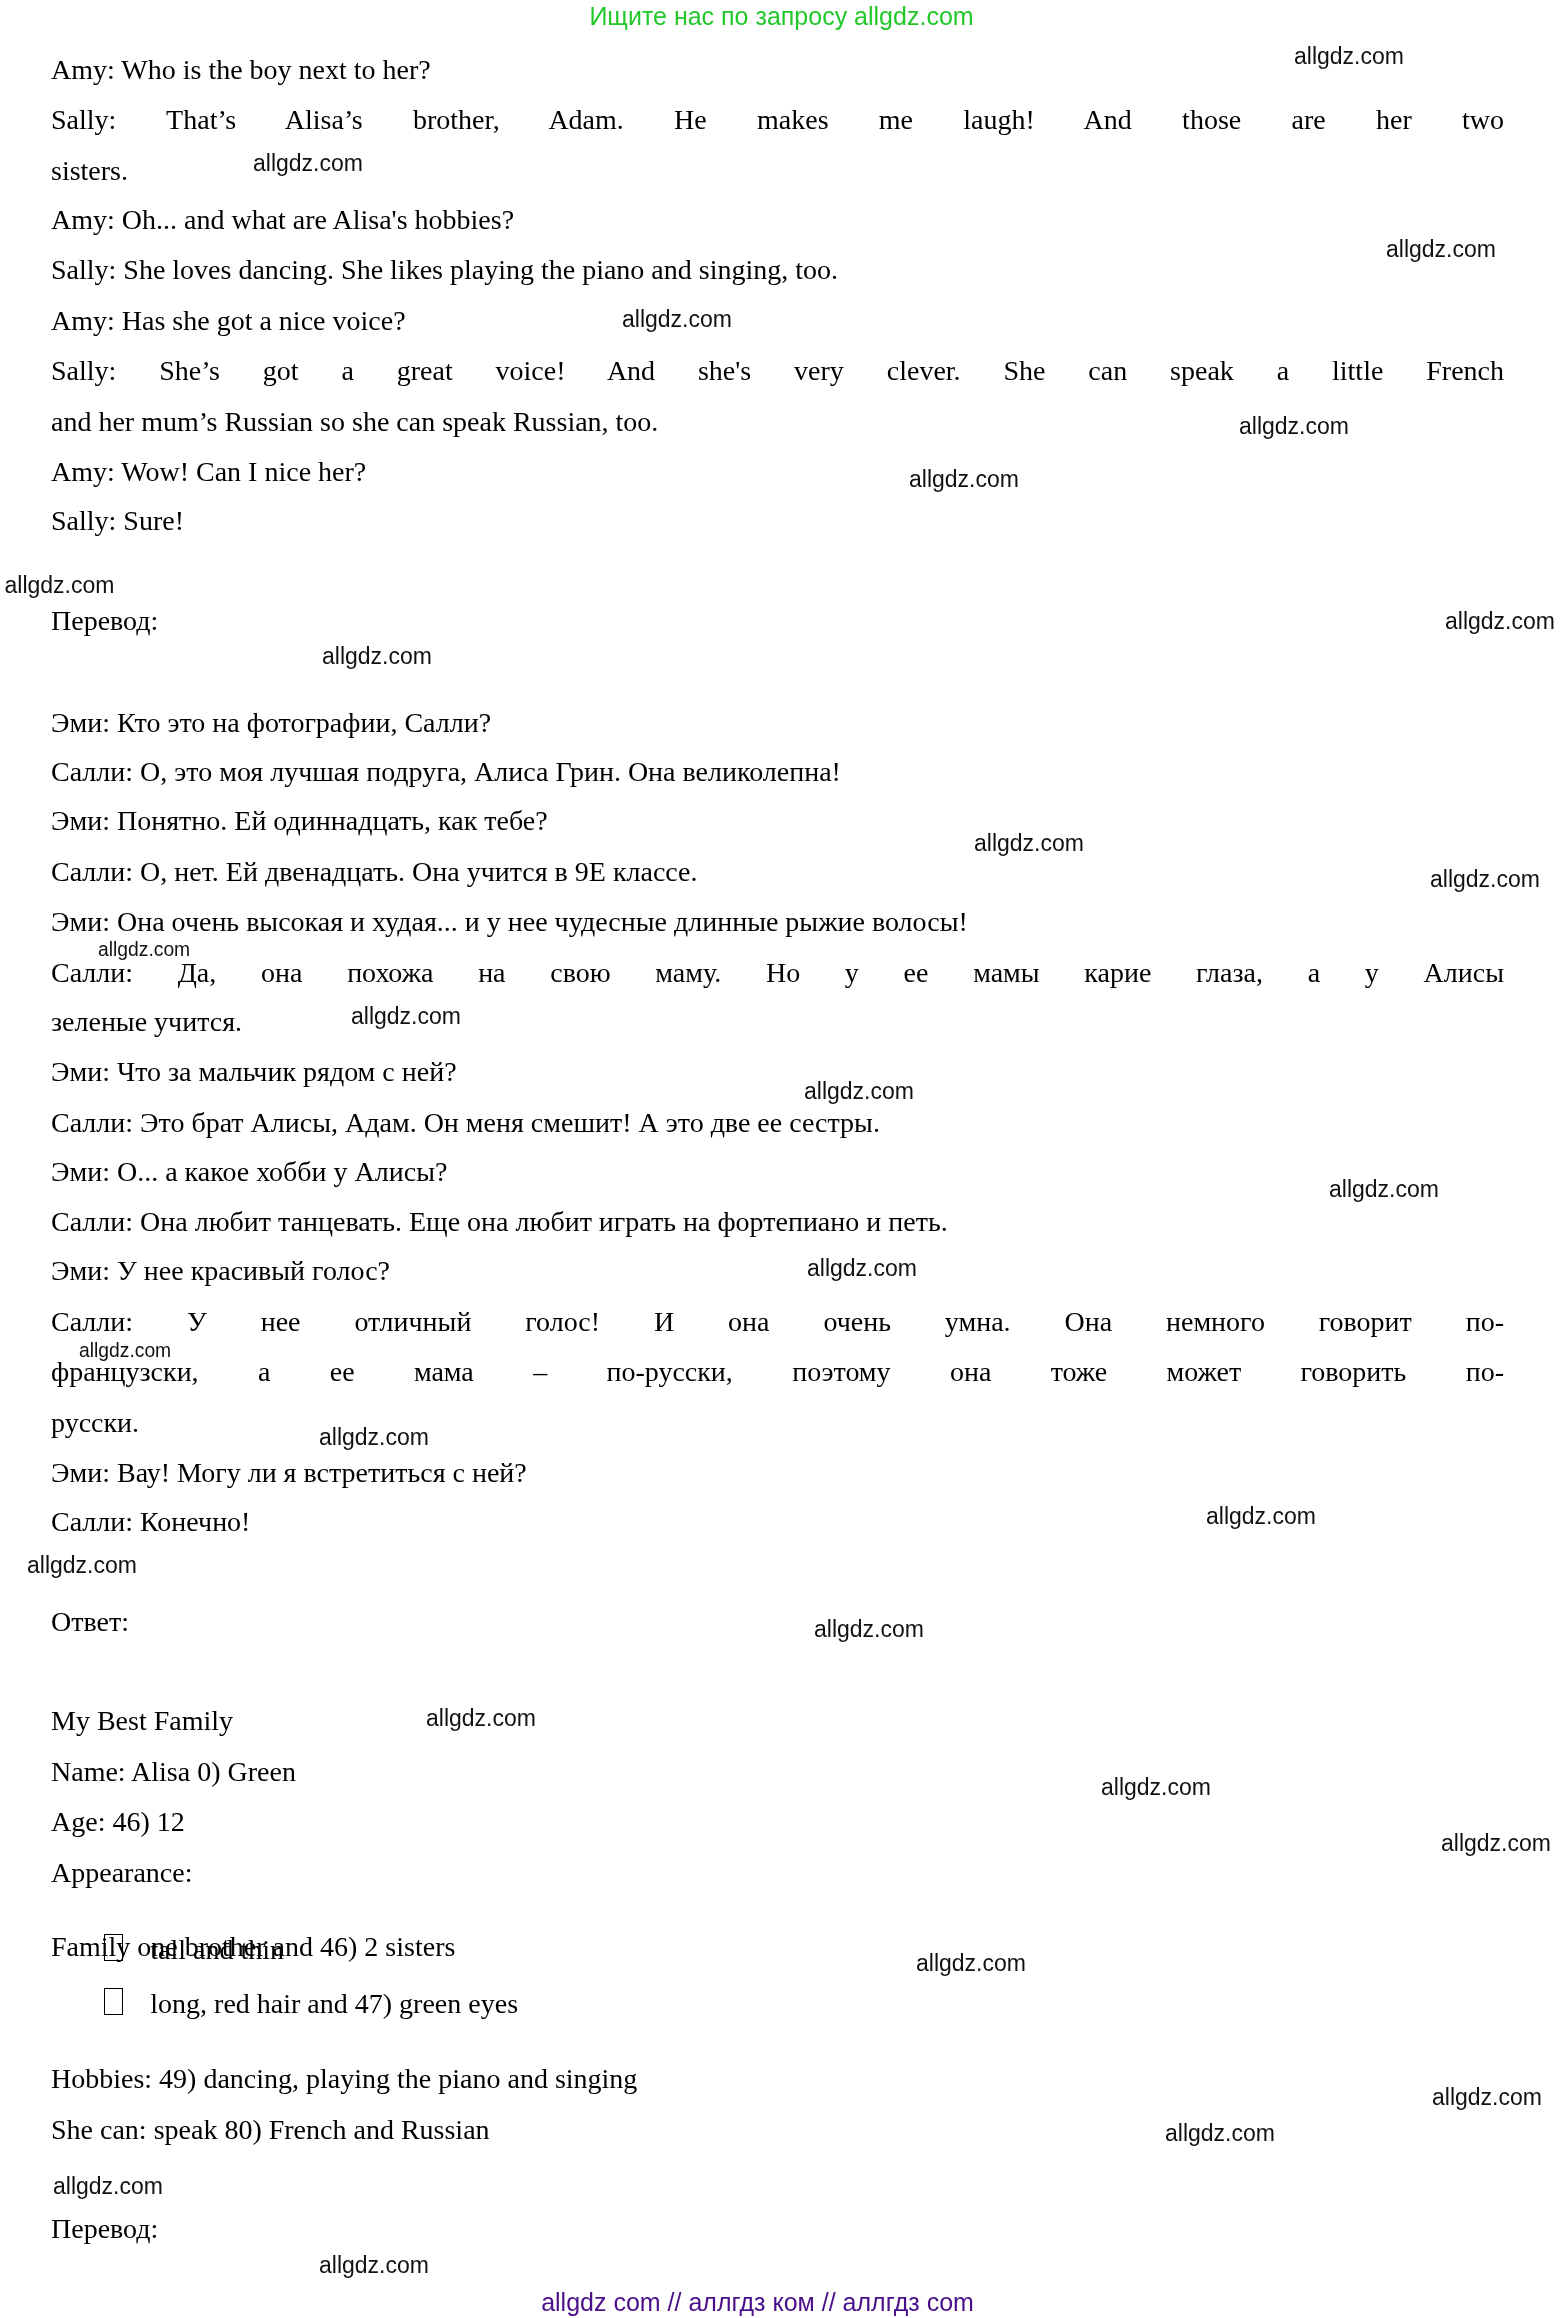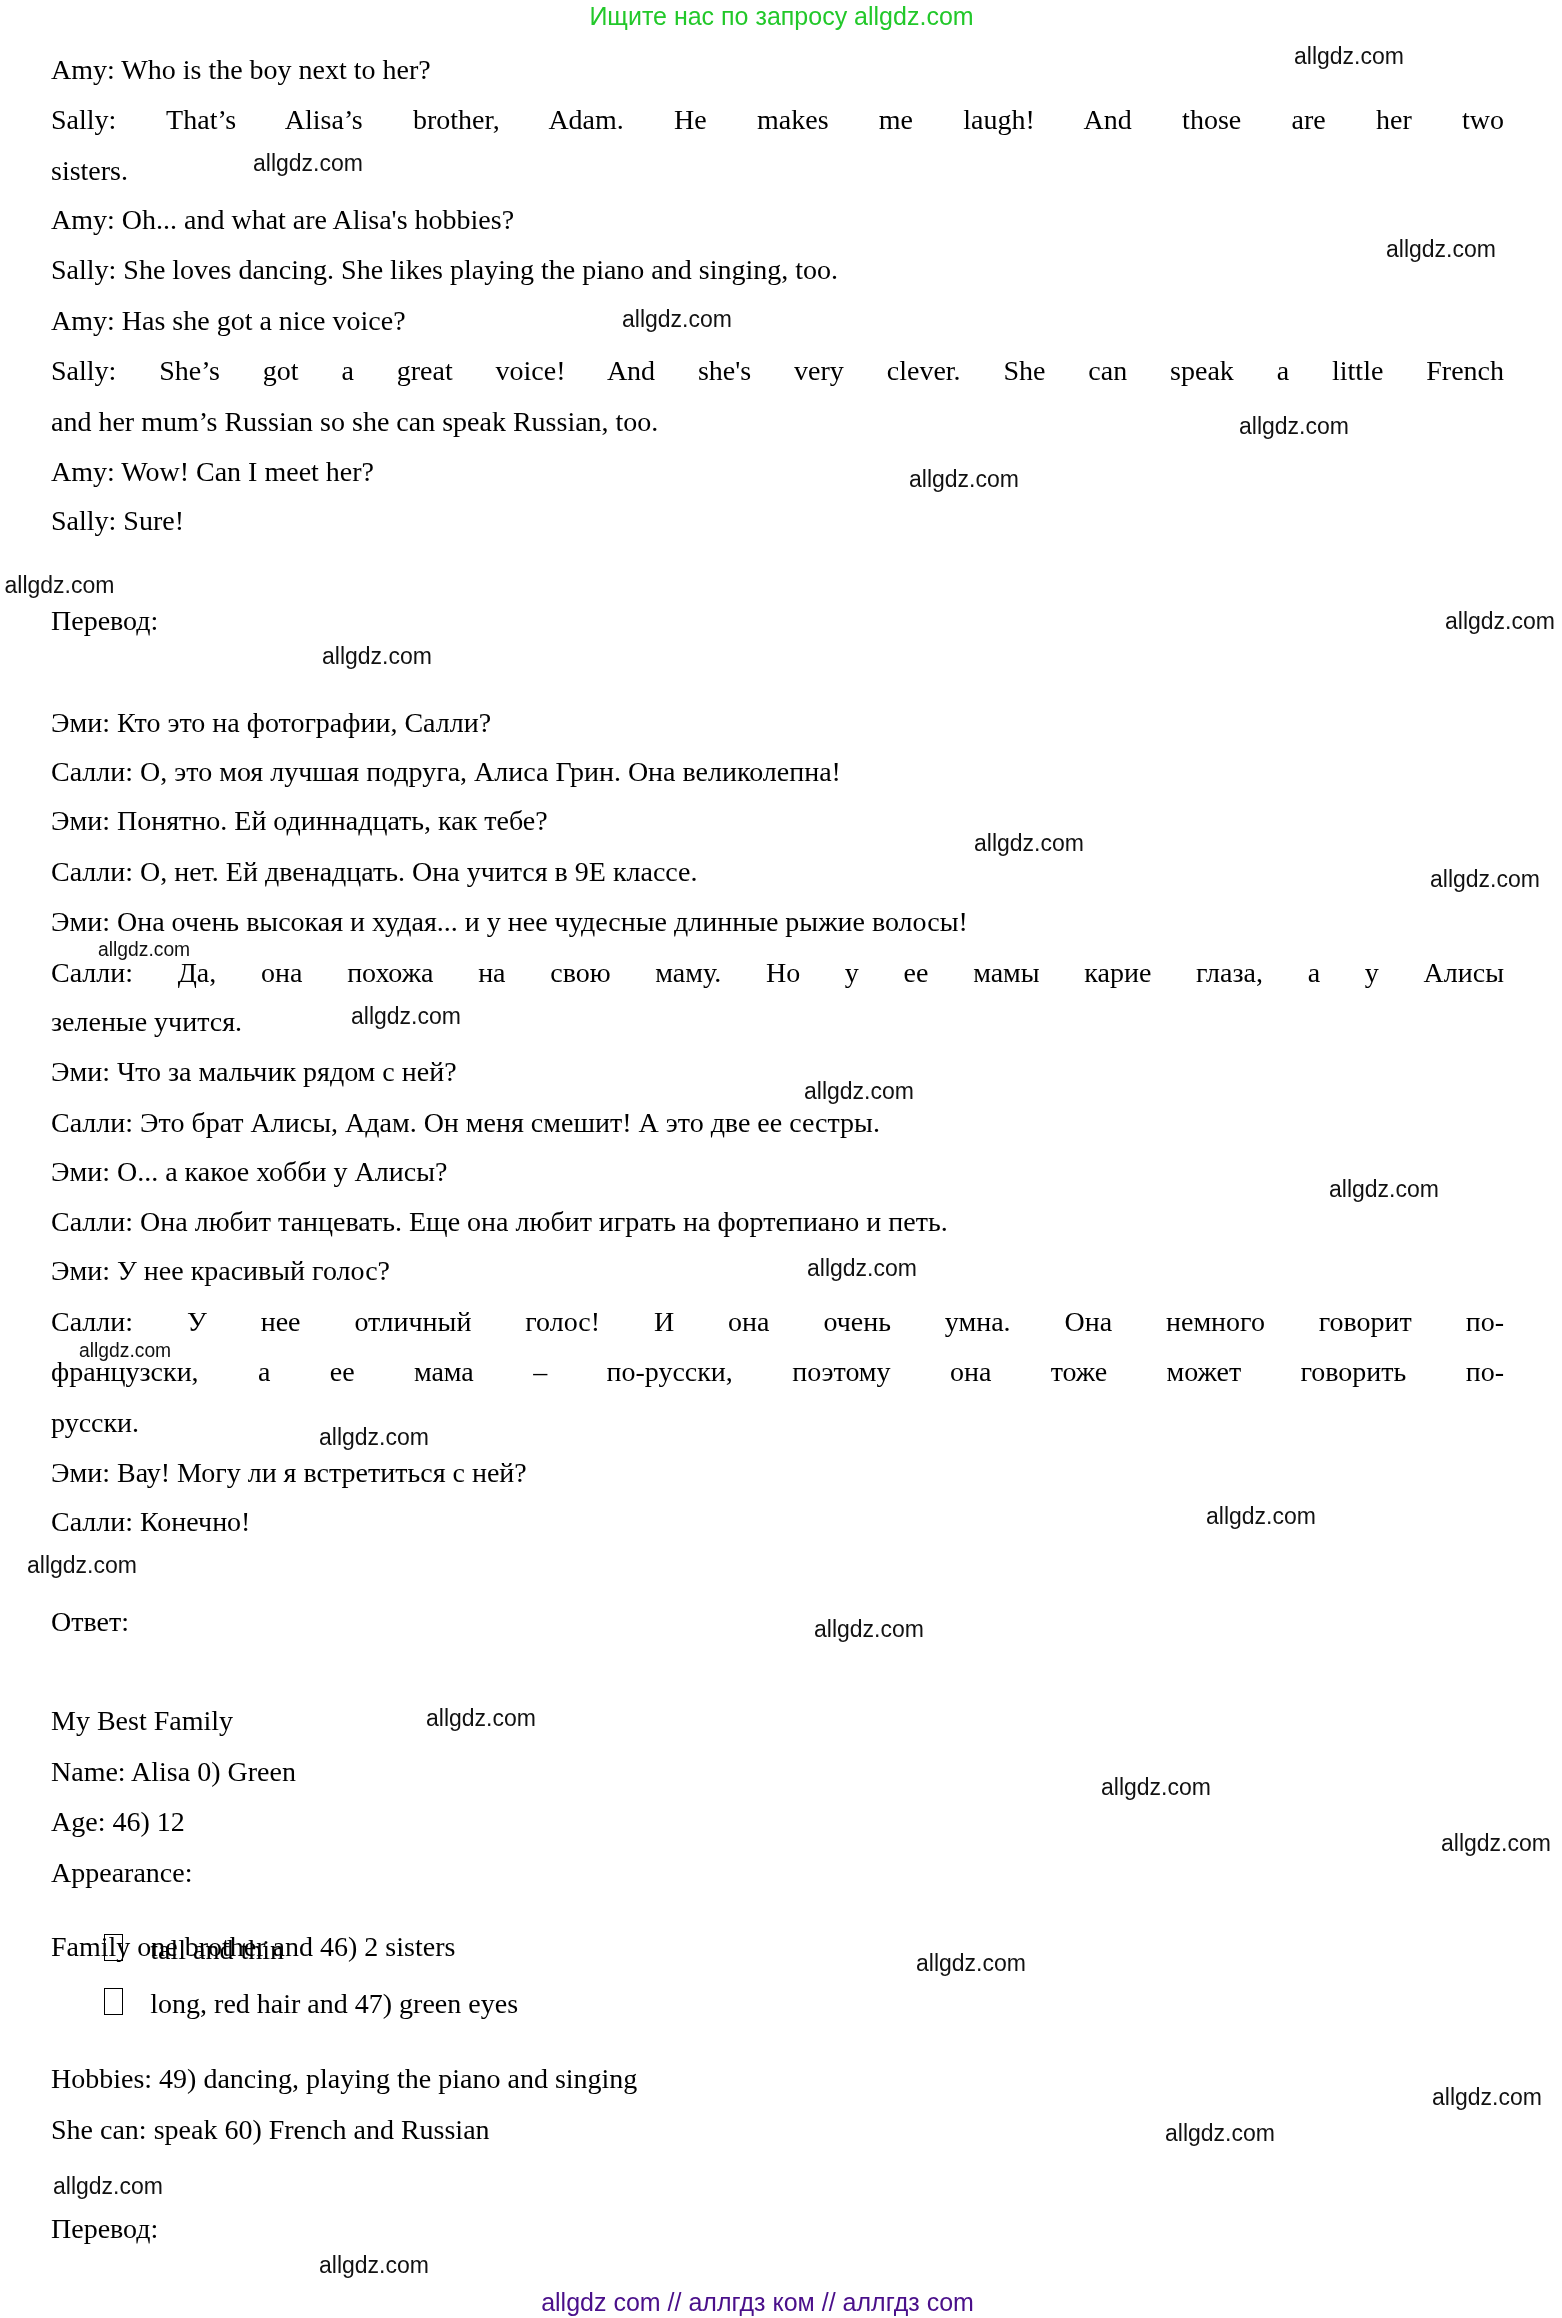--- a/index.html
+++ b/index.html
@@ -38,21 +38,21 @@
 <div class="header-banner">Ищите нас по запросу allgdz.com</div>
 
 <div class="line" style="top:45px">Amy: Who is the boy next to her?</div>
 <div class="line justify" style="top:95px">Sally: That’s Alisa’s brother, Adam. He makes me laugh! And those are her two</div>
 <div class="line" style="top:146px">sisters.</div>
 <div class="line" style="top:195px">Amy: Oh... and what are Alisa's hobbies?</div>
 <div class="line" style="top:245px">Sally: She loves dancing. She likes playing the piano and singing, too.</div>
 <div class="line" style="top:296px">Amy: Has she got a nice voice?</div>
 <div class="line justify" style="top:346px">Sally: She’s got a great voice! And she's very clever. She can speak a little French</div>
 <div class="line" style="top:397px">and her mum’s Russian so she can speak Russian, too.</div>
-<div class="line" style="top:447px">Amy: Wow! Can I meet her?</div>
+<div class="line" style="top:447px">Amy: Wow! Can I nice her?</div>
 <div class="line" style="top:496px">Sally: Sure!</div>
 
 <div class="line" style="top:596px">Перевод:</div>
 
 <div class="line" style="top:698px">Эми: Кто это на фотографии, Салли?</div>
 <div class="line" style="top:747px">Салли: О, это моя лучшая подруга, Алиса Грин. Она великолепна!</div>
 <div class="line" style="top:796px">Эми: Понятно. Ей одиннадцать, как тебе?</div>
 <div class="line" style="top:847px">Салли: О, нет. Ей двенадцать. Она учится в 9E классе.</div>
 <div class="line" style="top:897px">Эми: Она очень высокая и худая... и у нее чудесные длинные рыжие волосы!</div>
 <div class="line justify" style="top:948px">Салли: Да, она похожа на свою маму. Но у ее мамы карие глаза, а у Алисы</div>
@@ -75,21 +75,21 @@
 <div class="line" style="top:1797px">Age: 46) 12</div>
 <div class="line" style="top:1848px">Appearance:</div>
 <div class="line bullet-line" style="top:1901px">
   <span class="bullet-box"></span><span>tall and thin</span>
 </div>
 <div class="line bullet-line" style="top:1955px">
   <span class="bullet-box"></span><span>long, red hair and 47) green eyes</span>
 </div>
 <div class="line" style="top:1922px">Family one brother and 46) 2 sisters</div>
 <div class="line" style="top:2054px">Hobbies: 49) dancing, playing the piano and singing</div>
-<div class="line" style="top:2105px">She can: speak 60) French and Russian</div>
+<div class="line" style="top:2105px">She can: speak 80) French and Russian</div>
 
 <div class="line" style="top:2204px">Перевод:</div>
 
 <div class="wm" style="left:1294px;top:43px">allgdz.com</div>
 <div class="wm" style="left:253px;top:150px">allgdz.com</div>
 <div class="wm" style="left:1386px;top:236px">allgdz.com</div>
 <div class="wm" style="left:622px;top:306px">allgdz.com</div>
 <div class="wm" style="left:1239px;top:413px">allgdz.com</div>
 <div class="wm" style="left:909px;top:466px">allgdz.com</div>
 <div class="wm" style="left:4.5px;top:572px">allgdz.com</div>

